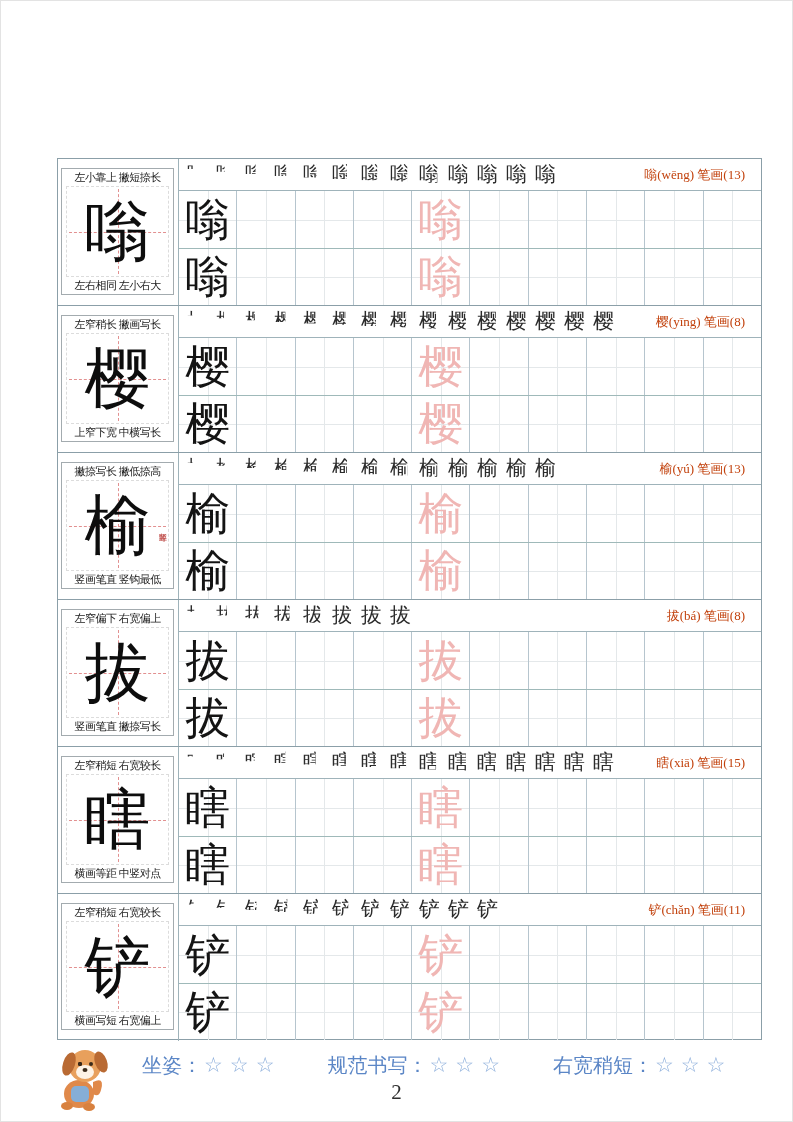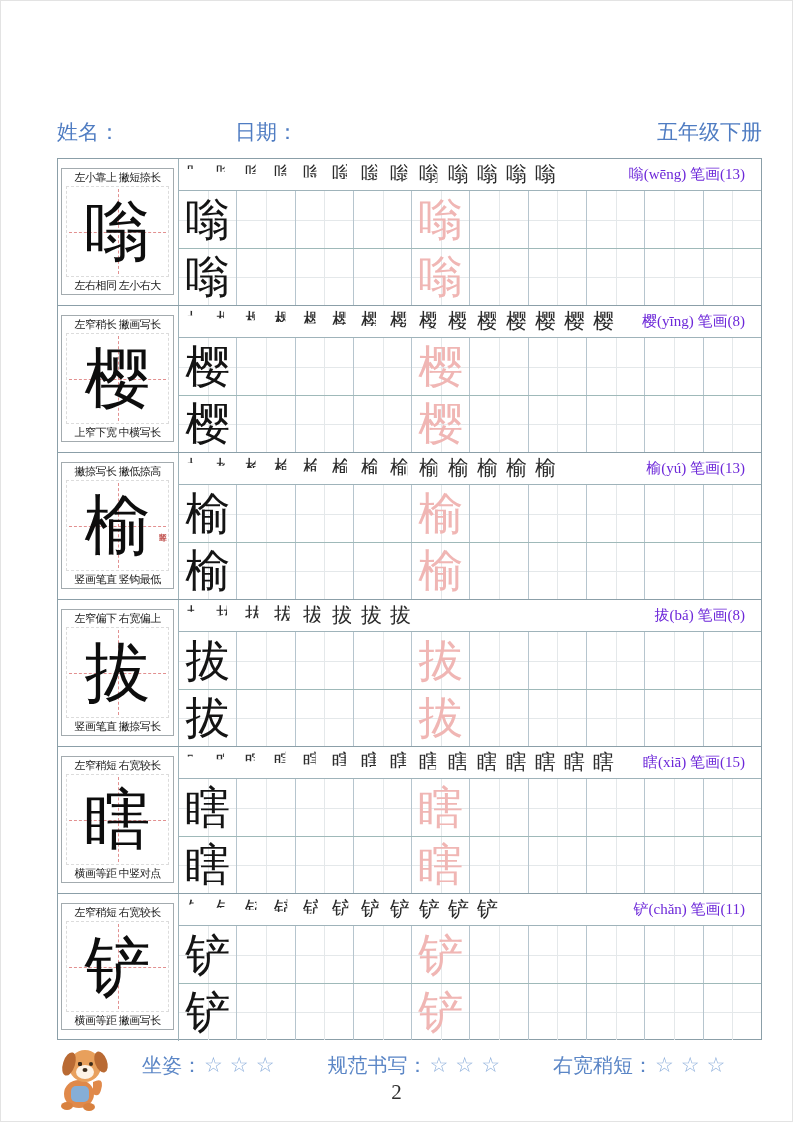--- a/index.html
+++ b/index.html
@@ -35,21 +35,21 @@
   .side-note{position:absolute;right:1px;top:52%;writing-mode:vertical-rl;
     font-size:8px;color:#c0504d;z-index:3;line-height:9px;}
   .right-col{flex:1;display:flex;flex-direction:column;}
   
   .stroke-row{height:32px;box-sizing:border-box;border-bottom:1px solid #9fb3ba;
     display:flex;align-items:center;padding-left:8px;}
   .frags{display:flex;gap:7px;align-items:center;}
   .frag{width:22px;height:25px;overflow:hidden;position:relative;}
   .frag span{display:block;font-size:21px;line-height:25px;color:#2b2b2b;
     font-family:"Liberation Serif",serif;}
-  .stroke-label{margin-left:auto;padding-right:16px;font-size:15px;color:#6d28d9;
+  .stroke-label{margin-left:auto;padding-right:16px;font-size:13px;color:#c2410c;
     white-space:nowrap;}
   
   .practice-row{height:57px;box-sizing:border-box;display:flex;}
   .practice-row.row2{border-top:1px solid #9fb9b9;height:57px;}
   .cell{flex:1;position:relative;box-sizing:border-box;border-right:1px solid #b6c5ce;
     display:flex;align-items:center;justify-content:center;}
   .cell:last-child{border-right:none;}
   .cell::before{content:"";position:absolute;left:50%;top:0;bottom:0;width:1px;background:#e4e8ea;}
   .cell::after{content:"";position:absolute;top:50%;left:0;right:0;height:1px;background:#e4e8ea;}
   .glyph{position:relative;z-index:2;font-size:45px;line-height:54px;color:#141414;}
@@ -61,25 +61,20 @@
   .stars{font-size:21px;letter-spacing:7px;color:#8fb0dc;margin-left:2px;}
   .page-number{position:absolute;left:0;top:1080px;width:100%;text-align:center;
     font-size:21px;color:#2e2e2e;}
   .mascot{position:absolute;left:55px;top:1042px;}
 </style>
 </head>
 <body>
 
 <div class="page">
 
-  <div class="header">
-    <span class="hdr-name">姓名：</span>
-    <span class="hdr-date">日期：</span>
-    <span class="hdr-grade">五年级下册</span>
-  </div>
 
   <div class="sheet" id="sheet">
     <div class="section">
       <div class="left-col">
         <div class="tip-box">
           <div class="tip tip-top">左小靠上 撇短捺长</div>
           <div class="char-area">
             <span class="gv"></span>
             <span class="gh"></span>
             <span class="big-char">嗡</span>
@@ -540,21 +535,21 @@
     <div class="section">
       <div class="left-col">
         <div class="tip-box">
           <div class="tip tip-top">左窄稍短 右宽较长</div>
           <div class="char-area">
             <span class="gv"></span>
             <span class="gh"></span>
             <span class="big-char">铲</span>
 
           </div>
-          <div class="tip tip-bottom">横画等距 撇画写长</div>
+          <div class="tip tip-bottom">横画写短 右宽偏上</div>
         </div>
       </div>
       <div class="right-col">
         <div class="stroke-row">
           <div class="frags">
               <div class="frag">
                 <span style="clip-path: inset(0px 69.8% 69.8% 0px);">铲</span>
               </div>
               <div class="frag">
                 <span style="clip-path: inset(0px 57.4% 57.4% 0px);">铲</span>

